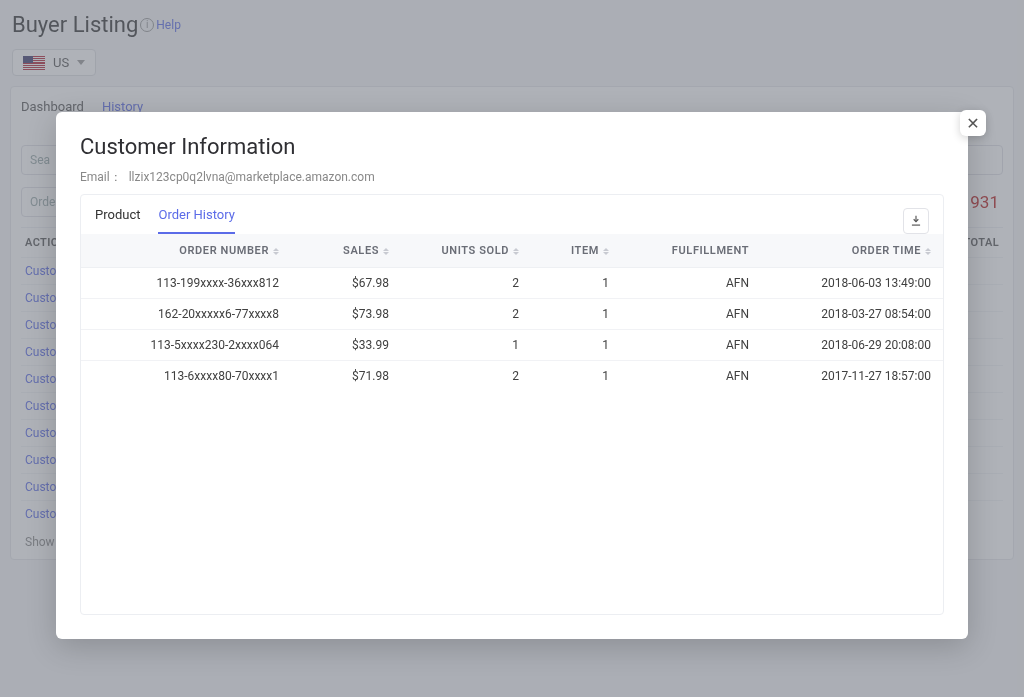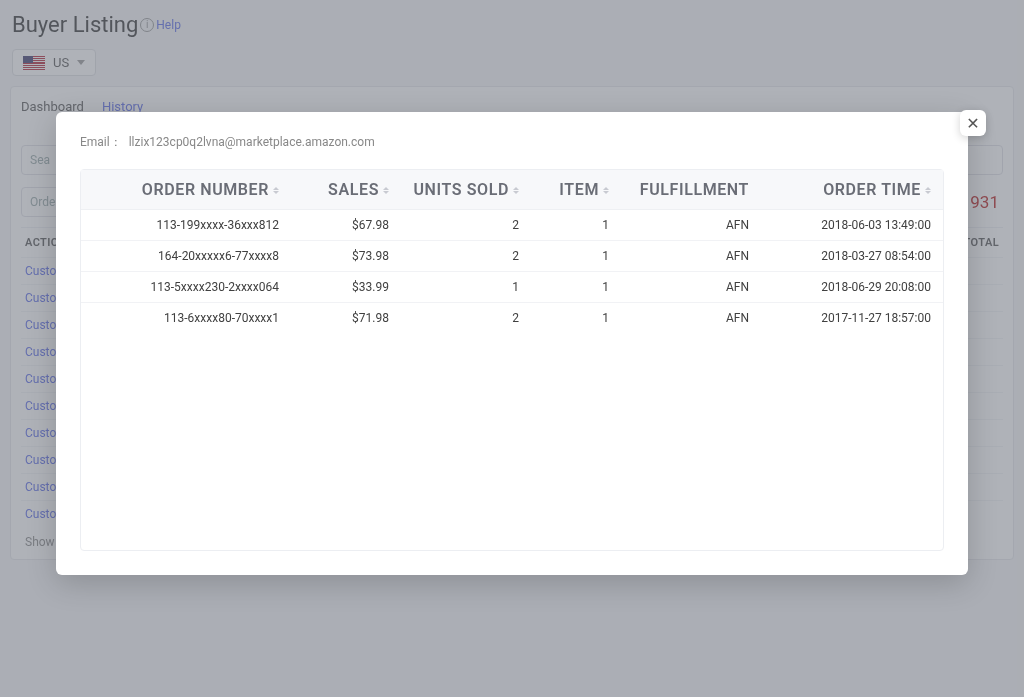--- a/index.html
+++ b/index.html
@@ -84,41 +84,41 @@
     padding: 22px 24px 24px;
   }
   .modal-close {
     position:absolute; top:-2px; right:-18px;
     width:26px; height:26px; border-radius:6px; background:#fff;
     box-shadow: 0 2px 8px rgba(0,0,0,0.18);
     display:flex; align-items:center; justify-content:center;
     font-size:16px; color:#555; cursor:pointer;
   }
   .modal-title { font-size:22px; font-weight:400; color:#2f2f33; margin-bottom:10px; }
-  .email-row { font-size:12px; color:#888; margin-bottom:18px; }
+  .email-row { font-size:12px; color:#888; margin-bottom:8px; }
   .email-row .label { color:#888; margin-right:4px; }
 
   .inner-card { border:1px solid #eceef2; border-radius:4px; }
   .ic-head {
     display:flex; align-items:center;
     padding: 12px 14px 0 14px;
   }
   .ic-tabs { display:flex; gap:18px; font-size:13px; }
   .ic-tab { color:#333; padding-bottom:10px; border-bottom:2px solid transparent; cursor:pointer; }
   .ic-tab.active { color:#5b6be8; border-bottom-color:#5b6be8; }
   .download-btn {
     margin-left:auto; width:26px; height:26px; border:1px solid #e2e3e8; border-radius:4px;
     display:flex; align-items:center; justify-content:center; cursor:pointer; color:#555;
   }
   .download-btn svg { width:14px; height:14px; }
 
   .tbl { width:100%; border-collapse:collapse; font-size:12px; }
   .tbl thead th {
     background:#f7f8fa; color:#6a6d76; font-weight:600;
-    font-size:16px; letter-spacing:0.6px;
+    font-size:11px; letter-spacing:0.6px;
     padding:10px 12px; text-align:right;
     border-bottom:1px solid #eef0f3;
   }
   .tbl thead th:first-child { text-align:right; }
   .sort-caret {
     display:inline-flex; flex-direction:column; gap:1px; margin-left:4px; vertical-align:middle;
   }
   .sort-caret i { width:0;height:0;border-left:3px solid transparent;border-right:3px solid transparent; }
   .sort-caret .up   { border-bottom:3px solid #c8cad1; }
   .sort-caret .down { border-top:3px solid #c8cad1; }
@@ -200,26 +200,40 @@
     <div class="bg-footer">Show</div>
   </div>
 </div>
 
 <div class="overlay">
   <div class="modal">
     <div class="modal-close">
       <span>✕</span>
     </div>
 
+    <h2 class="modal-title">Customer Information</h2>
     <div class="email-row">
       <span class="label">Email：</span>
       <span>llzix123cp0q2lvna@marketplace.amazon.com</span>
     </div>
 
     <div class="inner-card">
+      <div class="ic-head">
+        <div class="ic-tabs">
+          <div class="ic-tab">Product</div>
+          <div class="ic-tab active">Order History</div>
+        </div>
+        <div class="download-btn">
+          <svg viewBox="0 0 24 24" fill="none" stroke="currentColor" stroke-width="2">
+            <path d="M12 3v10"></path>
+              <path d="M8 9l4 4 4-4"></path>
+              <path d="M5 19h14"></path>
+          </svg>
+        </div>
+      </div>
 
       <div class="tbl-body-wrap">
       <table class="tbl">
         <colgroup>
           <col class="col-ordnum">
               <col class="col-sales">
               <col class="col-units">
           <col class="col-item">
               <col class="col-fulf">
               <col class="col-time">
@@ -252,21 +266,21 @@
         <tbody id="order-rows">
               <tr>
                 <td>113-199xxxx-36xxx812</td>
                 <td>$67.98</td>
                 <td>2</td>
                 <td>1</td>
                 <td>AFN</td>
                 <td>2018-06-03 13:49:00</td>
               </tr>
               <tr>
-                <td>164-20xxxxx6-77xxxx8</td>
+                <td>162-20xxxxx6-77xxxx8</td>
                 <td>$73.98</td>
                 <td>2</td>
                 <td>1</td>
                 <td>AFN</td>
                 <td>2018-03-27 08:54:00</td>
               </tr>
               <tr>
                 <td>113-5xxxx230-2xxxx064</td>
                 <td>$33.99</td>
                 <td>1</td>

